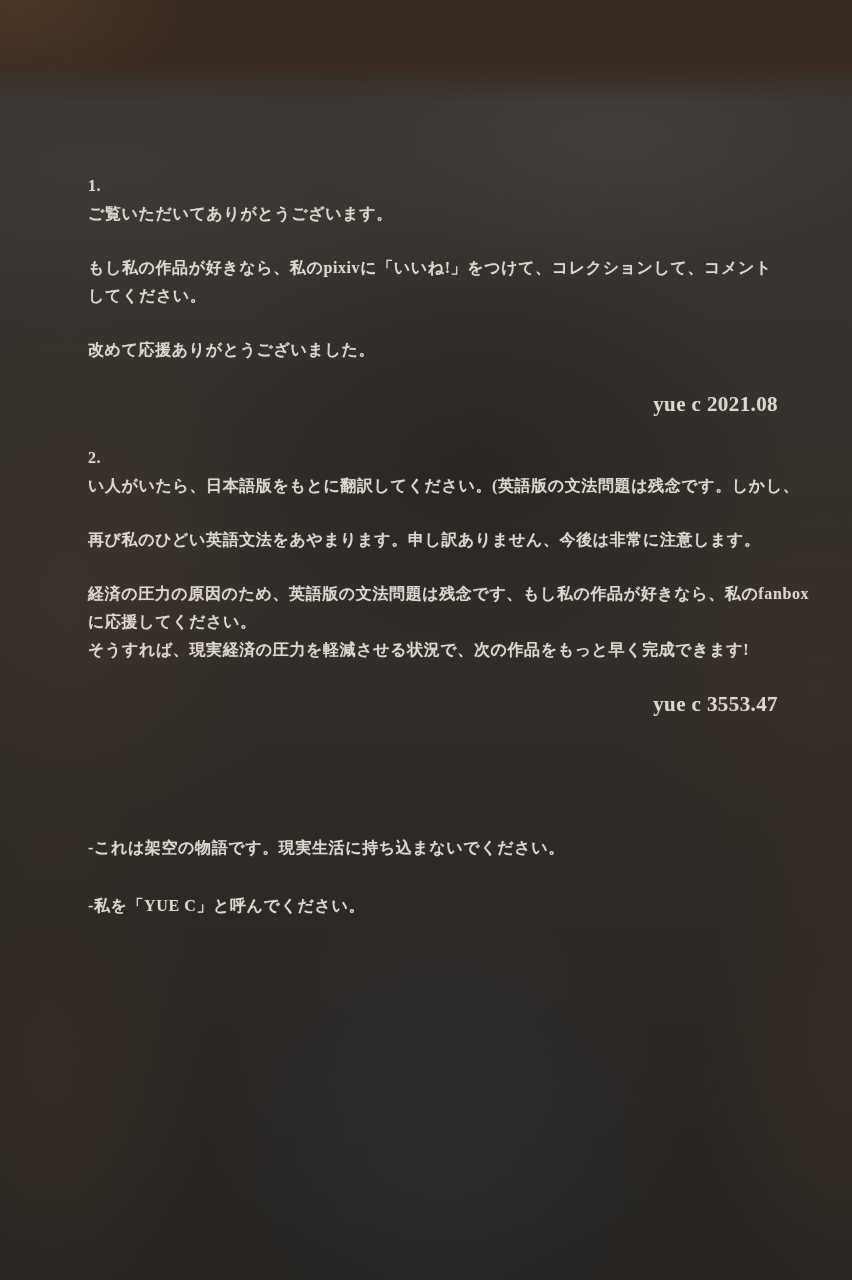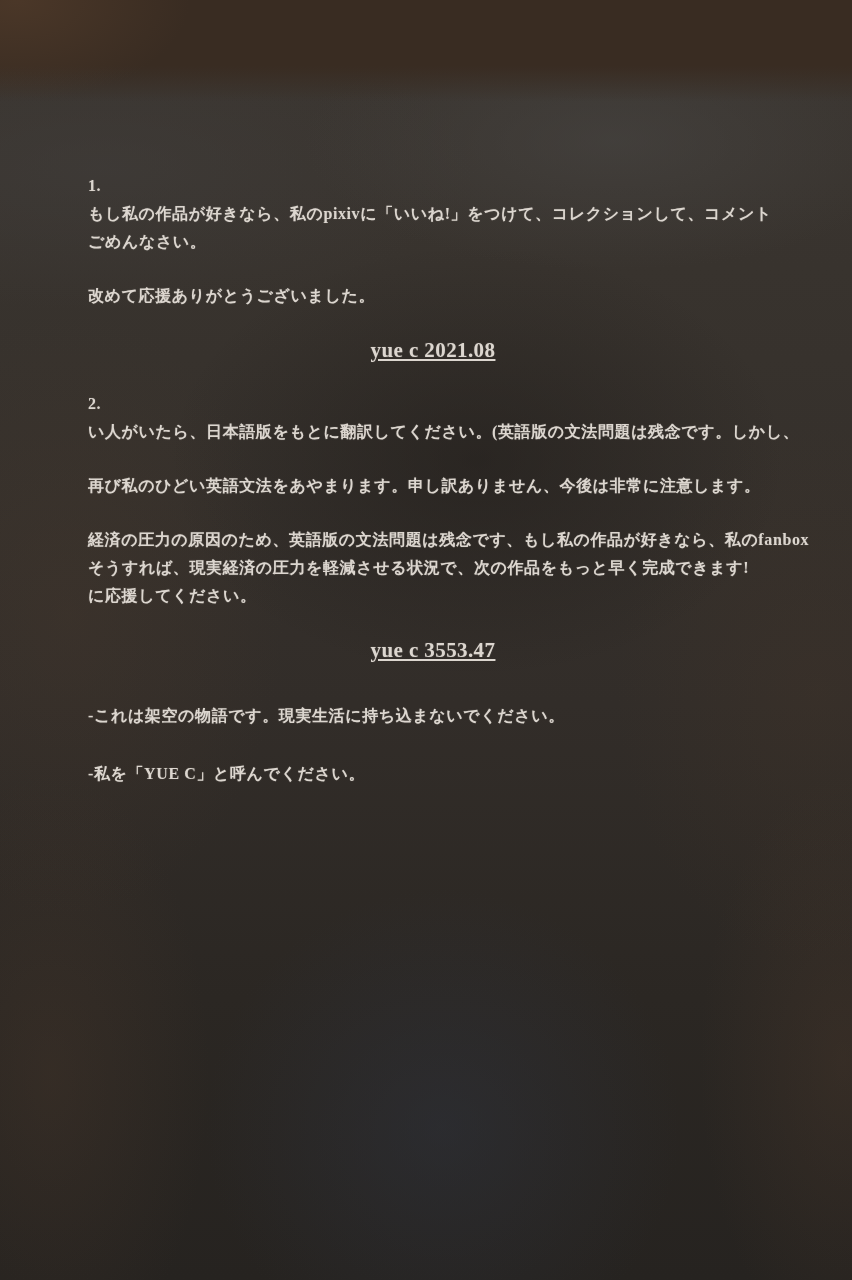--- a/index.html
+++ b/index.html
@@ -47,65 +47,67 @@
     line-height: 28px;
     height: 28px;
     letter-spacing: 0.6px;
     color: #dcd6cf;
     white-space: nowrap;
     text-shadow: 0 0 1.5px rgba(220,214,207,0.28);
   }
   .para { margin: 0 0 26px 0; }
   .para.tight { margin-bottom: 0; }
   .signature {
-    text-align: center;
+    text-align: right;
     font-size: 21px;
     font-weight: 600;
     letter-spacing: 0.4px;
     height: 28px;
     line-height: 28px;
-    text-decoration: underline;
   }
   .sig-block { margin: 0 0 26px 0; }
-  .notes-block { margin-top: 38px; }
+  .notes-block { margin-top: 116px; }
   .note2 { margin-top: 30px; }
 </style>
 </head>
 <body>
 
 <div class="page">
   <div class="content">
 
     <div class="para tight">
       <div class="line">1.</div>
     </div>
     <div class="para">
+      <div class="line">ご覧いただいてありがとうございます。</div>
+    </div>
+    <div class="para">
       <div class="line">もし私の作品が好きなら、私のpixivに「いいね!」をつけて、コレクションして、コメント</div>
-      <div class="line">ごめんなさい。</div>
+      <div class="line">してください。</div>
     </div>
     <div class="para">
       <div class="line">改めて応援ありがとうございました。</div>
     </div>
     <div class="sig-block">
       <div class="line signature">yue c 2021.08</div>
     </div>
 
     <div class="para tight">
       <div class="line">2.</div>
     </div>
     <div class="para">
       <div class="line">い人がいたら、日本語版をもとに翻訳してください。(英語版の文法問題は残念です。しかし、</div>
     </div>
     <div class="para">
       <div class="line">再び私のひどい英語文法をあやまります。申し訳ありません、今後は非常に注意します。</div>
     </div>
     <div class="para">
       <div class="line">経済の圧力の原因のため、英語版の文法問題は残念です、もし私の作品が好きなら、私のfanbox</div>
+      <div class="line">に応援してください。</div>
       <div class="line">そうすれば、現実経済の圧力を軽減させる状況で、次の作品をもっと早く完成できます!</div>
-      <div class="line">に応援してください。</div>
     </div>
     <div class="sig-block">
       <div class="line signature">yue c 3553.47</div>
     </div>
 
     <div class="notes-block">
       <div class="line">-これは架空の物語です。現実生活に持ち込まないでください。</div>
       <div class="line note2">-私を「YUE C」と呼んでください。</div>
     </div>
 

